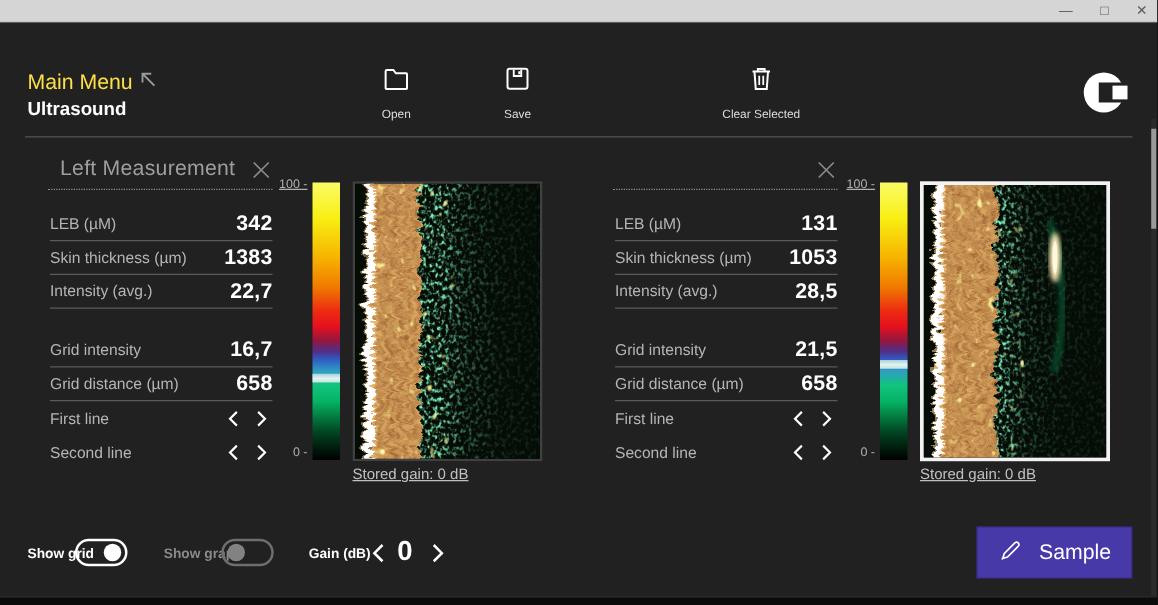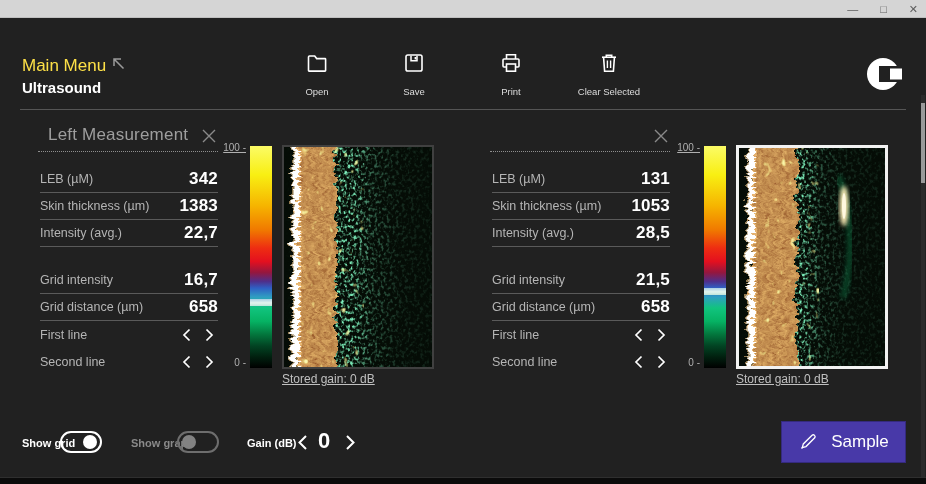--- a/index.html
+++ b/index.html
@@ -125,30 +125,20 @@
     </div>
     <div class="tool" id="tool-save">
       <span>
         <svg width="24" height="24" viewBox="0 0 24 24">
             <rect x="4" y="4" width="16" height="16" rx="1.8" fill="none" stroke="#fff" stroke-width="1.6"></rect>
             <path d="M9 4.8 v5 h6 v-5" fill="none" stroke="#fff" stroke-width="1.5"></path>
             <rect x="12.6" y="6" width="1.8" height="2.4" fill="#fff"></rect>
           </svg>
       </span>
       <span class="tool-label">Save</span>
-    </div>
-    <div class="tool" id="tool-print">
-      <span>
-        <svg width="24" height="24" viewBox="0 0 24 24">
-            <path d="M7.5 8 V3.8 h9 V8" fill="none" stroke="#fff" stroke-width="1.6"></path>
-            <rect x="4" y="8" width="16" height="8" rx="1" fill="none" stroke="#fff" stroke-width="1.6"></rect>
-            <rect x="7.5" y="13" width="9" height="7.2" fill="#212121" stroke="#fff" stroke-width="1.6"></rect>
-          </svg>
-      </span>
-      <span class="tool-label">Print</span>
     </div>
     <div class="tool" id="tool-clear">
       <span>
         <svg width="24" height="24" viewBox="0 0 24 24">
             <path d="M5 6.2 h14" stroke="#fff" stroke-width="1.6"></path>
             <path d="M9.3 6 V4.2 h5.4 V6" fill="none" stroke="#fff" stroke-width="1.6"></path>
             <path d="M6.6 6.6 l1 13.6 h8.8 l1-13.6" fill="none" stroke="#fff" stroke-width="1.6"></path>
             <path d="M10.4 9.5 v7.5 M13.6 9.5 v7.5" stroke="#fff" stroke-width="1.4"></path>
           </svg>
       </span>

